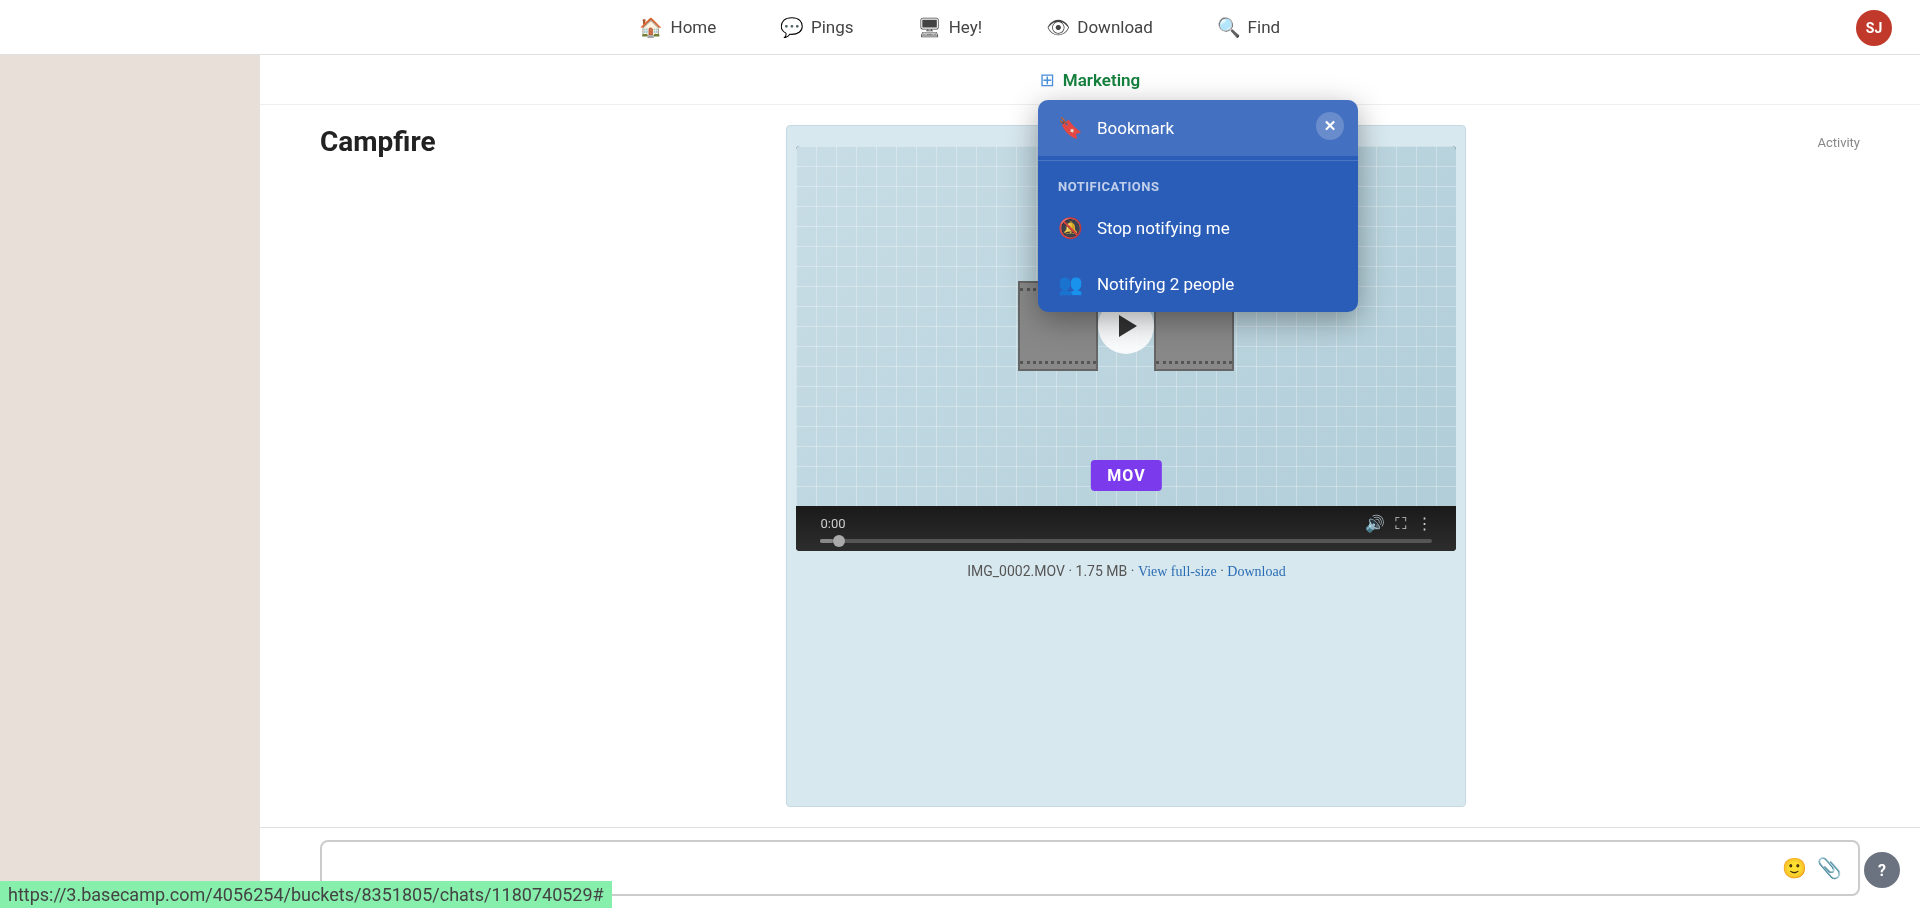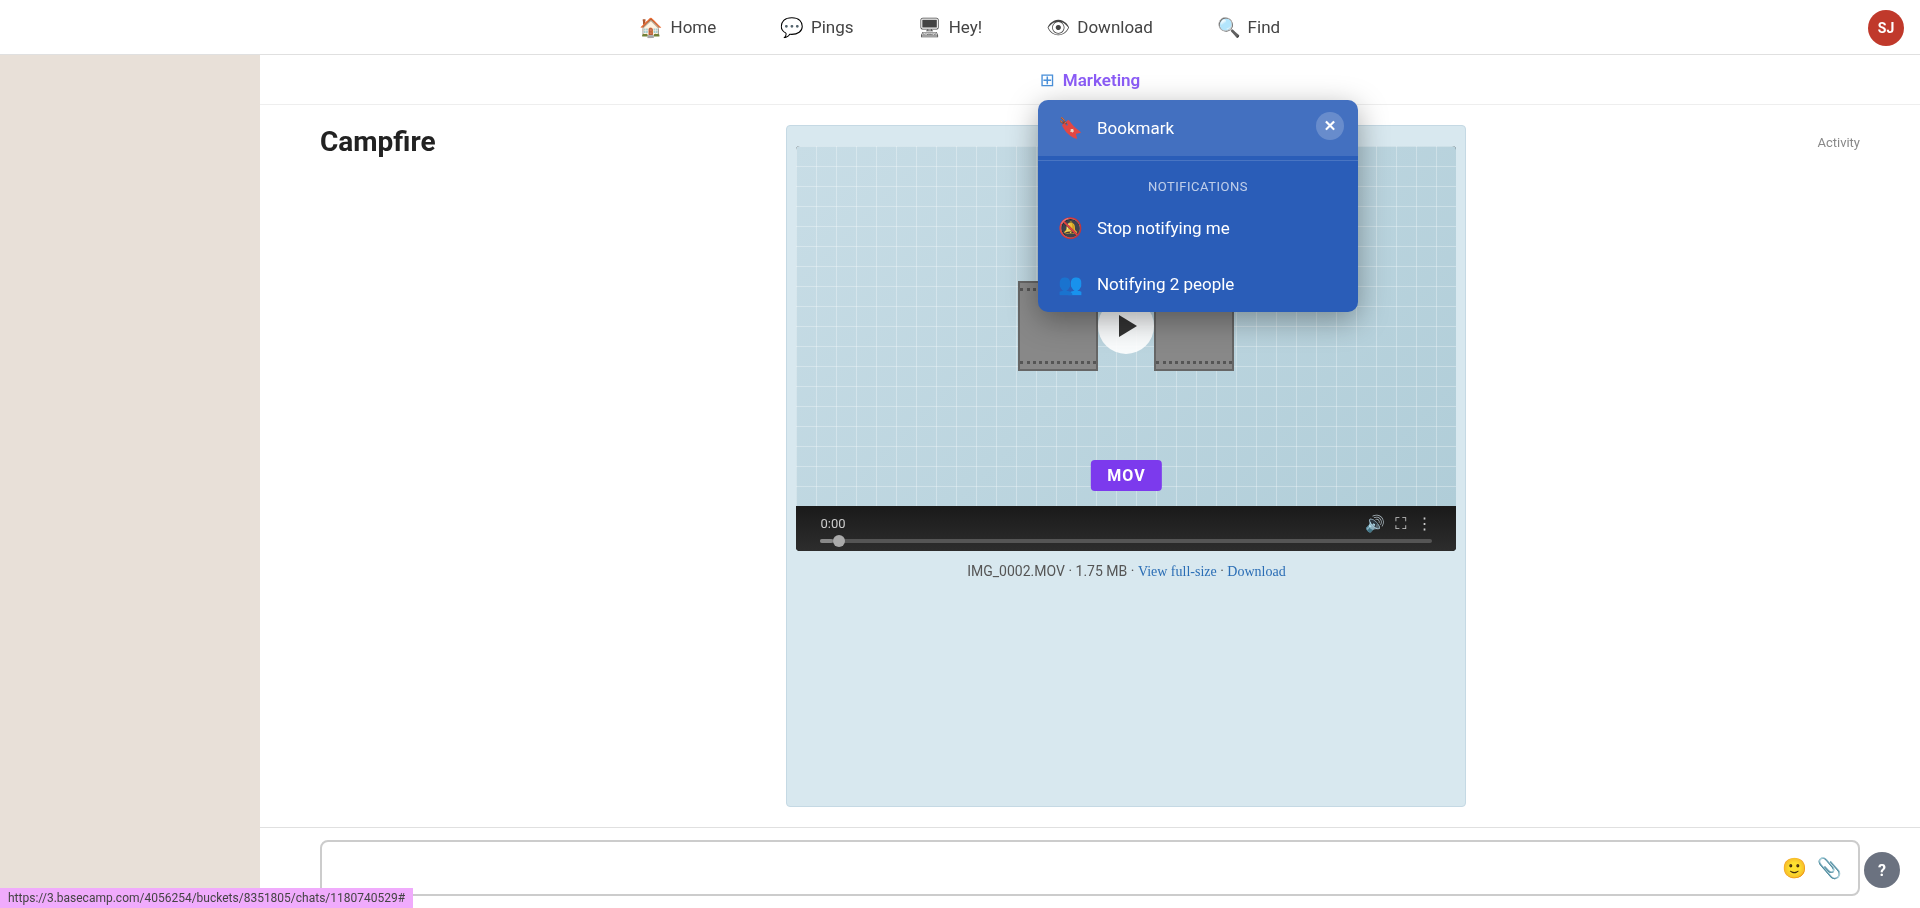--- a/index.html
+++ b/index.html
@@ -35,21 +35,21 @@
       color: #444;
       cursor: pointer;
       padding: 6px 12px;
       border-radius: 6px;
       text-decoration: none;
     }
     .nav-item .nav-icon { font-size: 19px; }
     .nav-avatar {
       position: fixed;
       top: 10px;
-      right: 16px;
+      right: 28px;
       width: 36px;
       height: 36px;
       border-radius: 50%;
       background: #c0392b;
       color: white;
       display: flex;
       align-items: center;
       justify-content: center;
       font-weight: bold;
       font-size: 14px;
@@ -88,21 +88,21 @@
       padding: 14px 20px;
       border-bottom: 1px solid #eee;
       gap: 8px;
     }
     .project-header-icon {
       font-size: 18px;
       color: #4a90d9;
     }
     .project-header-title {
       font-size: 17px;
-      color: #8b5cf6;
+      color: #15803d;
       font-weight: 600;
       text-decoration: none;
       cursor: pointer;
     }
 
     
     .chat-area {
       flex: 1;
       display: flex;
       flex-direction: row;
@@ -388,40 +388,39 @@
 
     .menu-icon {
       font-size: 20px;
       color: rgba(255,255,255,0.9);
       flex-shrink: 0;
     }
 
     .menu-section-label {
       padding: 14px 20px 6px;
       font-size: 13px;
-      font-weight: 400;
+      font-weight: 700;
       color: rgba(255,255,255,0.7);
       text-transform: uppercase;
       letter-spacing: 0.5px;
-      text-align: center;
     }
 
     .menu-divider {
       height: 1px;
       background: rgba(255,255,255,0.15);
       margin: 4px 0;
     }
 
     
     .status-bar {
       position: fixed;
       bottom: 0;
       left: 0;
-      background: #f0abfc;
-      font-size: 12px;
+      background: #86efac;
+      font-size: 18px;
       color: #444;
       padding: 3px 8px;
       z-index: 300;
     }
 
     
     .help-btn {
       position: fixed;
       bottom: 20px;
       right: 20px;

